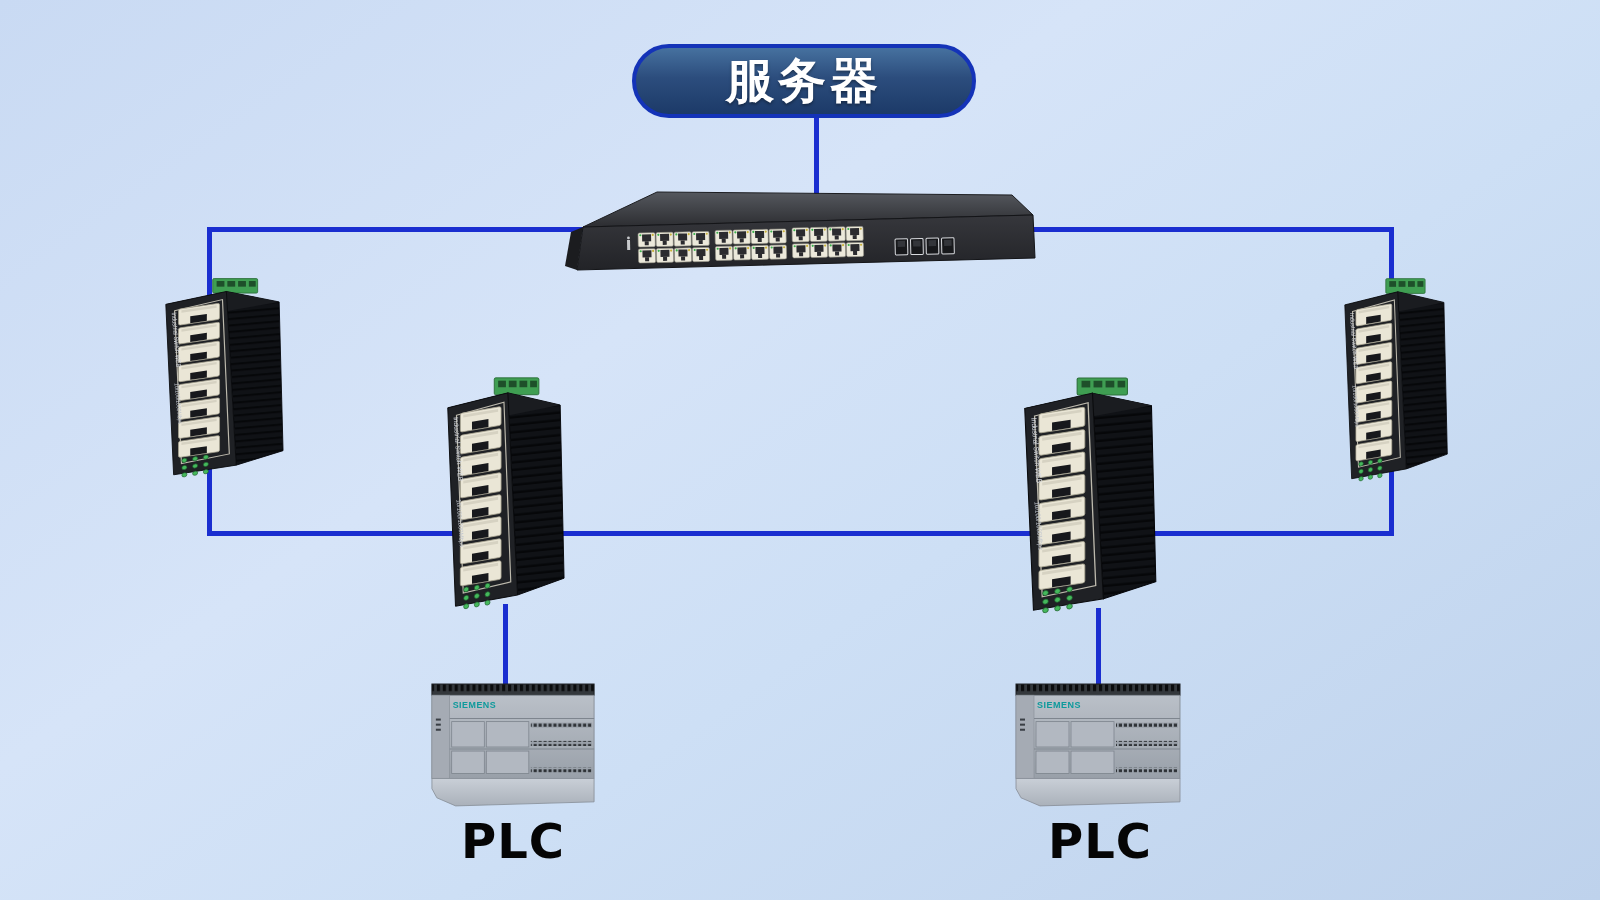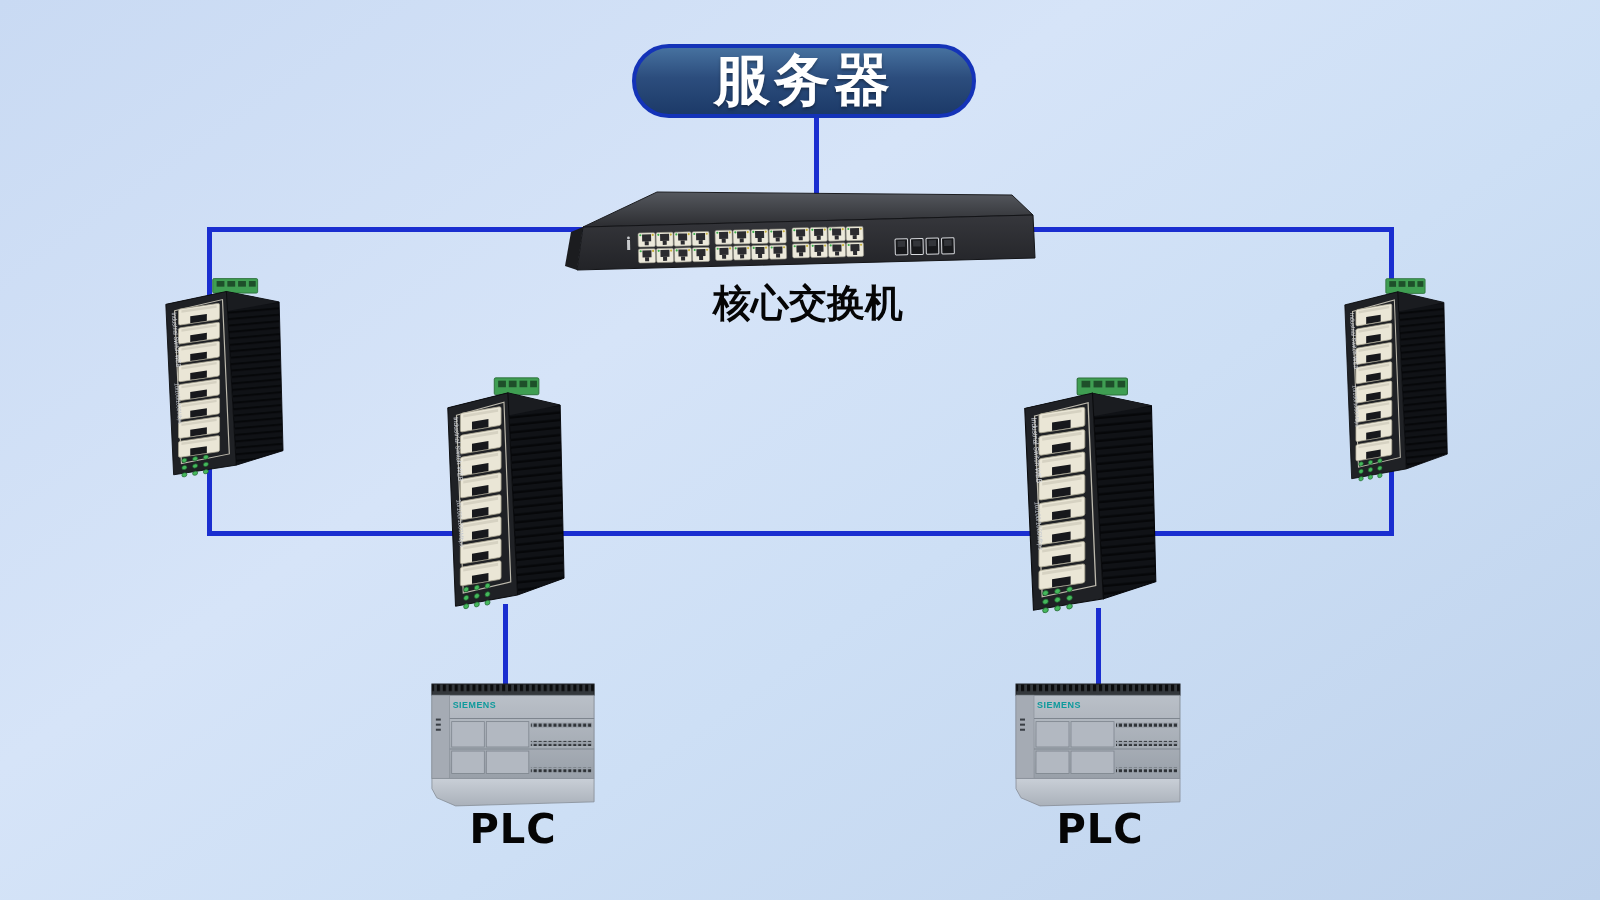--- a/index.html
+++ b/index.html
@@ -12,31 +12,31 @@
   
   .line{position:absolute;background:#1a2ed0;z-index:1;}
   
   .pill{
     position:absolute;left:632px;top:44px;width:344px;height:74px;z-index:3;
     border:4px solid #1433b8;border-radius:40px;box-sizing:border-box;
     background:linear-gradient(180deg,#46719f 0%,#2c4d7d 45%,#1c3a68 100%);
     display:flex;align-items:center;justify-content:center;
   }
   .pill span{
-    color:#ffffff;font-size:56px;font-weight:bold;letter-spacing:4px;
+    color:#ffffff;font-size:48px;font-weight:bold;letter-spacing:4px;
     text-shadow:0 2px 3px rgba(0,0,0,.35);
   }
   .devsvg{position:absolute;z-index:2;}
   .lbl{
     position:absolute;z-index:4;color:#050505;font-weight:bold;
     text-align:center;white-space:nowrap;
   }
   .lbl-core{left:633px;top:278px;width:350px;font-size:38px;}
   .lbl-kxs{left:641px;top:476px;width:350px;font-size:38px;}
-  .lbl-plc{font-size:40px;width:150px;letter-spacing:1px;}
+  .lbl-plc{font-size:48px;width:150px;letter-spacing:1px;margin-top:7px;}
   .lbl-plc.l{left:438px;top:806px;}
   .lbl-plc.r{left:1025px;top:806px;}
 </style>
 </head>
 <body>
 
 <div class="stage">
 
   <svg width="0" height="0" style="position:absolute" aria-hidden="true">
     <defs>
@@ -246,17 +246,16 @@
   </svg>
 
   <svg class="devsvg" style="left:424px;top:682px;" width="178" height="130" viewBox="0 0 180 128" preserveAspectRatio="none">
     <use href="#plc" width="180" height="128"></use>
   </svg>
 
   <svg class="devsvg" style="left:1008px;top:682px;" width="180" height="130" viewBox="0 0 180 128" preserveAspectRatio="none">
     <use href="#plc" width="180" height="128"></use>
   </svg>
 
-  <div class="lbl lbl-core">核心交换机</div>
   <div class="lbl lbl-plc l">PLC</div>
   <div class="lbl lbl-plc r">PLC</div>
 
 </div>
 
 </body></html>

